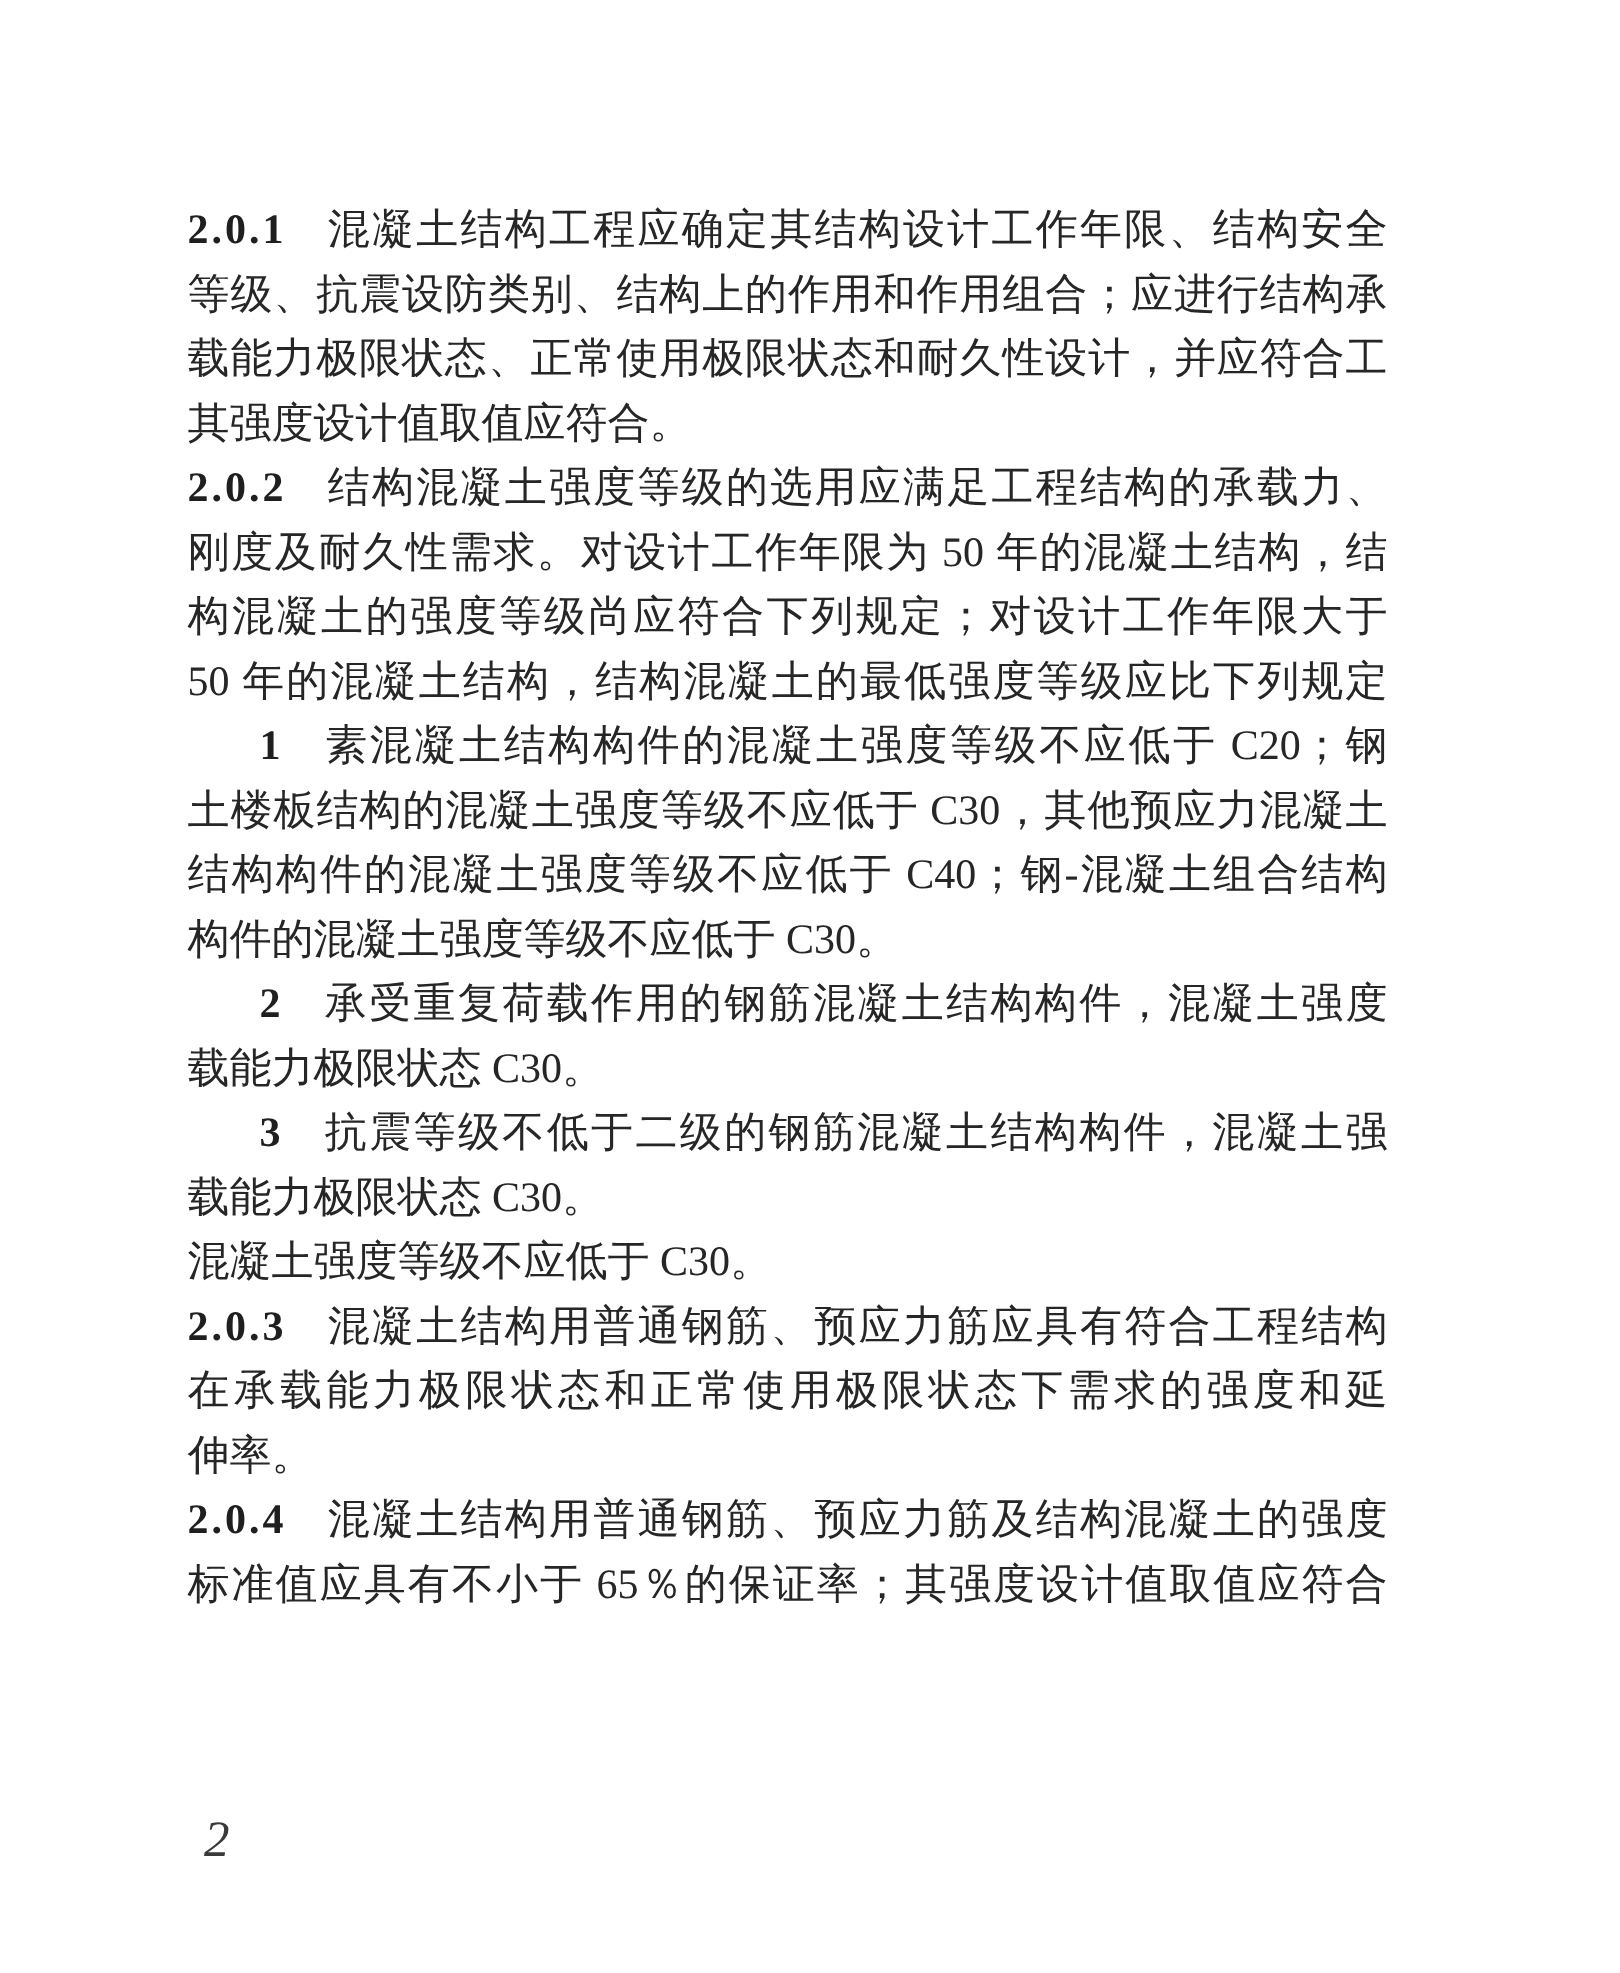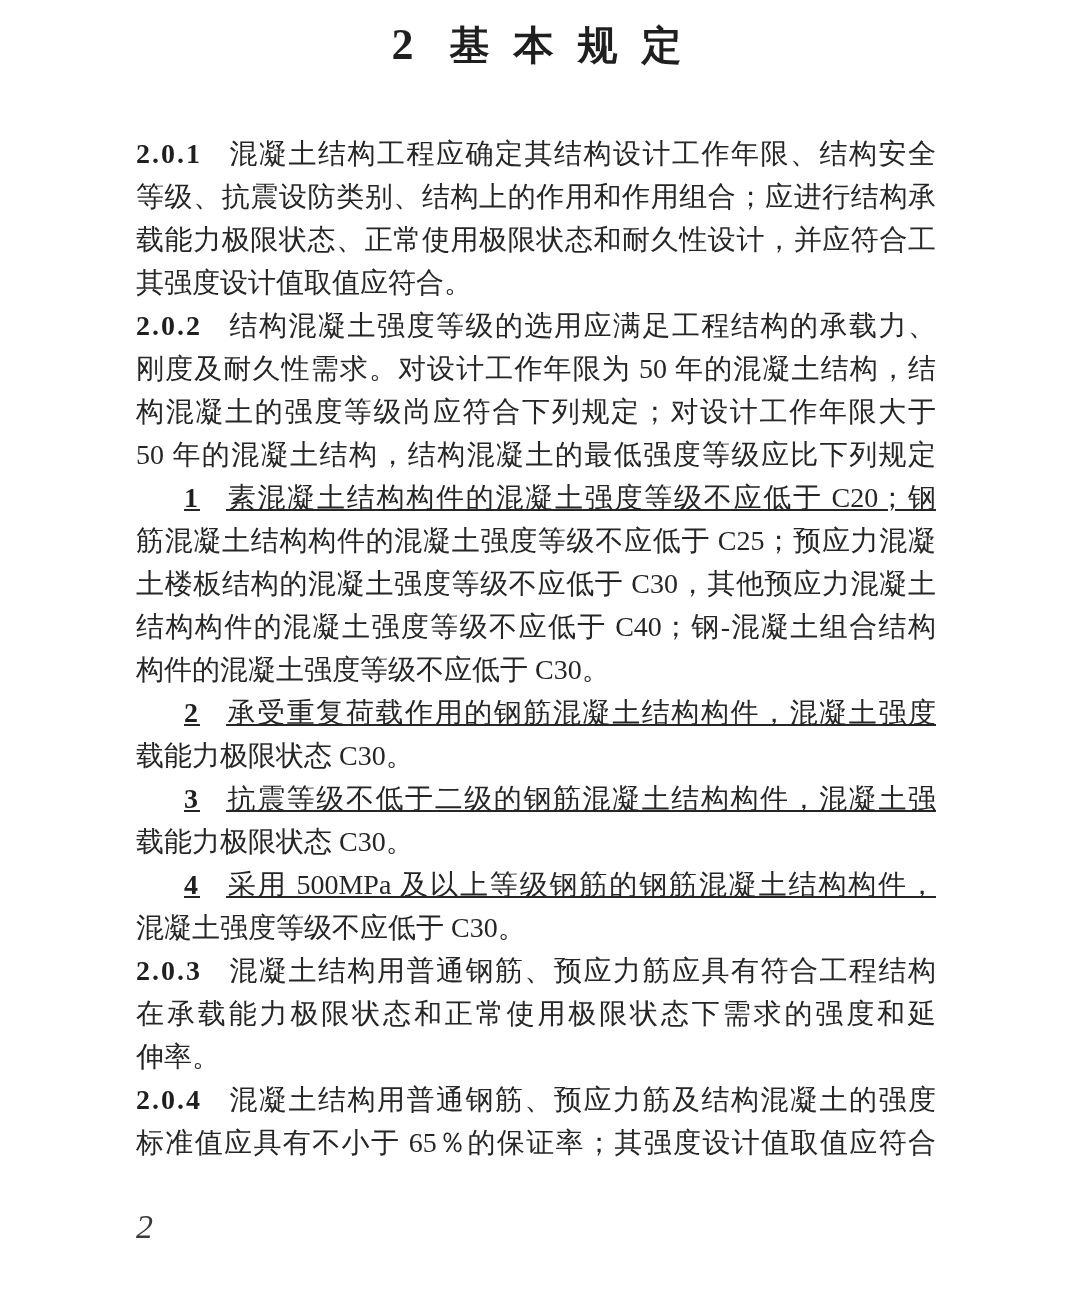--- a/index.html
+++ b/index.html
@@ -34,40 +34,39 @@
     vertical-align: baseline;
   }
   .chapter-title .chapter-label {
     font-size: 40px;
     letter-spacing: 7px;
   }
   
   .body-text {
     position: absolute;
     top: 132px;
-    left: 136px;
+    left: 125px;
     width: 800px;
     font-size: 28px;
     line-height: 43px;
     color: #262626;
   }
   .line {
     text-align: justify;
     text-align-last: justify;
     text-justify: inter-character;
     height: 43px;
     overflow: hidden;
     white-space: normal;
   }
   .line.end {
     text-align-last: left;
   }
   .line.item {
     padding-left: 48px;
-    text-decoration: underline;
   }
   .num {
     font-weight: 700;
     letter-spacing: 2px;
     margin-right: 26px;
     color: #1f1f1f;
   }
   .num:empty { display: none; margin: 0; }
   
   .page-number {
@@ -77,43 +76,38 @@
     font-size: 34px;
     font-style: italic;
     color: #3a3a3a;
   }
 </style>
 </head>
 <body>
 
 <div class="page">
 
-  <div class="chapter-title">
-    <span class="chapter-number">2</span><span class="chapter-label">基 本 规 定</span>
-  </div>
 
   <div class="body-text">
     <div class="line full"><span class="num">2.0.1</span><span>混凝土结构工程应确定其结构设计工作年限、结构安全</span></div>
     <div class="line full"><span>等级、抗震设防类别、结构上的作用和作用组合；应进行结构承</span></div>
     <div class="line full"><span>载能力极限状态、正常使用极限状态和耐久性设计，并应符合工</span></div>
     <div class="line end"><span>其强度设计值取值应符合。</span></div>
     <div class="line full"><span class="num">2.0.2</span><span>结构混凝土强度等级的选用应满足工程结构的承载力、</span></div>
     <div class="line full"><span>刚度及耐久性需求。对设计工作年限为 50 年的混凝土结构，结</span></div>
     <div class="line full"><span>构混凝土的强度等级尚应符合下列规定；对设计工作年限大于</span></div>
     <div class="line full"><span>50 年的混凝土结构，结构混凝土的最低强度等级应比下列规定</span></div>
     <div class="line full item"><span class="num">1</span><span>素混凝土结构构件的混凝土强度等级不应低于 C20；钢</span></div>
-    <div class="line full"><span>筋混凝土结构构件的混凝土强度等级不应低于 C25；预应力混凝</span></div>
     <div class="line full"><span>土楼板结构的混凝土强度等级不应低于 C30，其他预应力混凝土</span></div>
     <div class="line full"><span>结构构件的混凝土强度等级不应低于 C40；钢-混凝土组合结构</span></div>
     <div class="line end"><span>构件的混凝土强度等级不应低于 C30。</span></div>
     <div class="line full item"><span class="num">2</span><span>承受重复荷载作用的钢筋混凝土结构构件，混凝土强度</span></div>
     <div class="line end"><span>载能力极限状态 C30。</span></div>
     <div class="line full item"><span class="num">3</span><span>抗震等级不低于二级的钢筋混凝土结构构件，混凝土强</span></div>
     <div class="line end"><span>载能力极限状态 C30。</span></div>
-    <div class="line full item"><span class="num">4</span><span>采用 500MPa 及以上等级钢筋的钢筋混凝土结构构件，</span></div>
     <div class="line end"><span>混凝土强度等级不应低于 C30。</span></div>
     <div class="line full"><span class="num">2.0.3</span><span>混凝土结构用普通钢筋、预应力筋应具有符合工程结构</span></div>
     <div class="line full"><span>在承载能力极限状态和正常使用极限状态下需求的强度和延</span></div>
     <div class="line end"><span>伸率。</span></div>
     <div class="line full"><span class="num">2.0.4</span><span>混凝土结构用普通钢筋、预应力筋及结构混凝土的强度</span></div>
     <div class="line full"><span>标准值应具有不小于 65％的保证率；其强度设计值取值应符合</span></div>
   </div>
 
   <div class="page-number">2</div>
 

